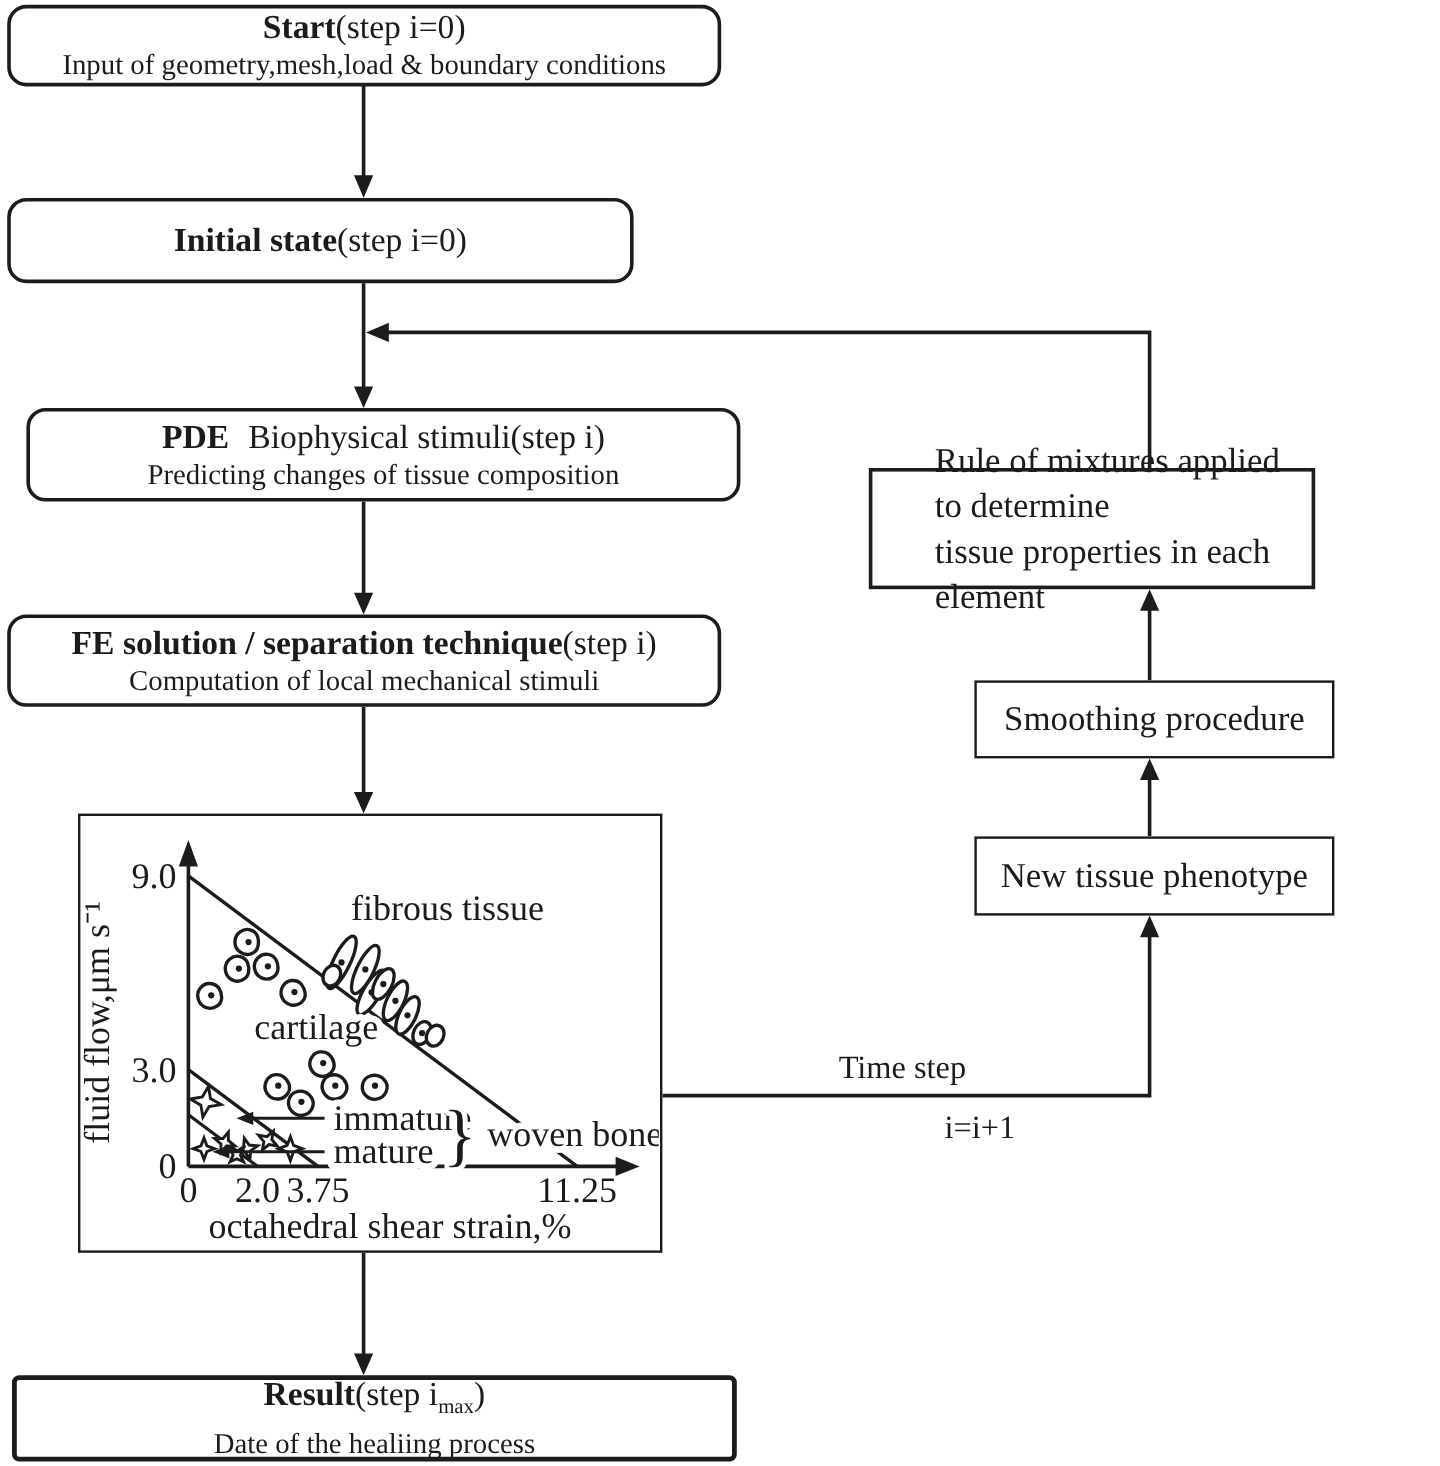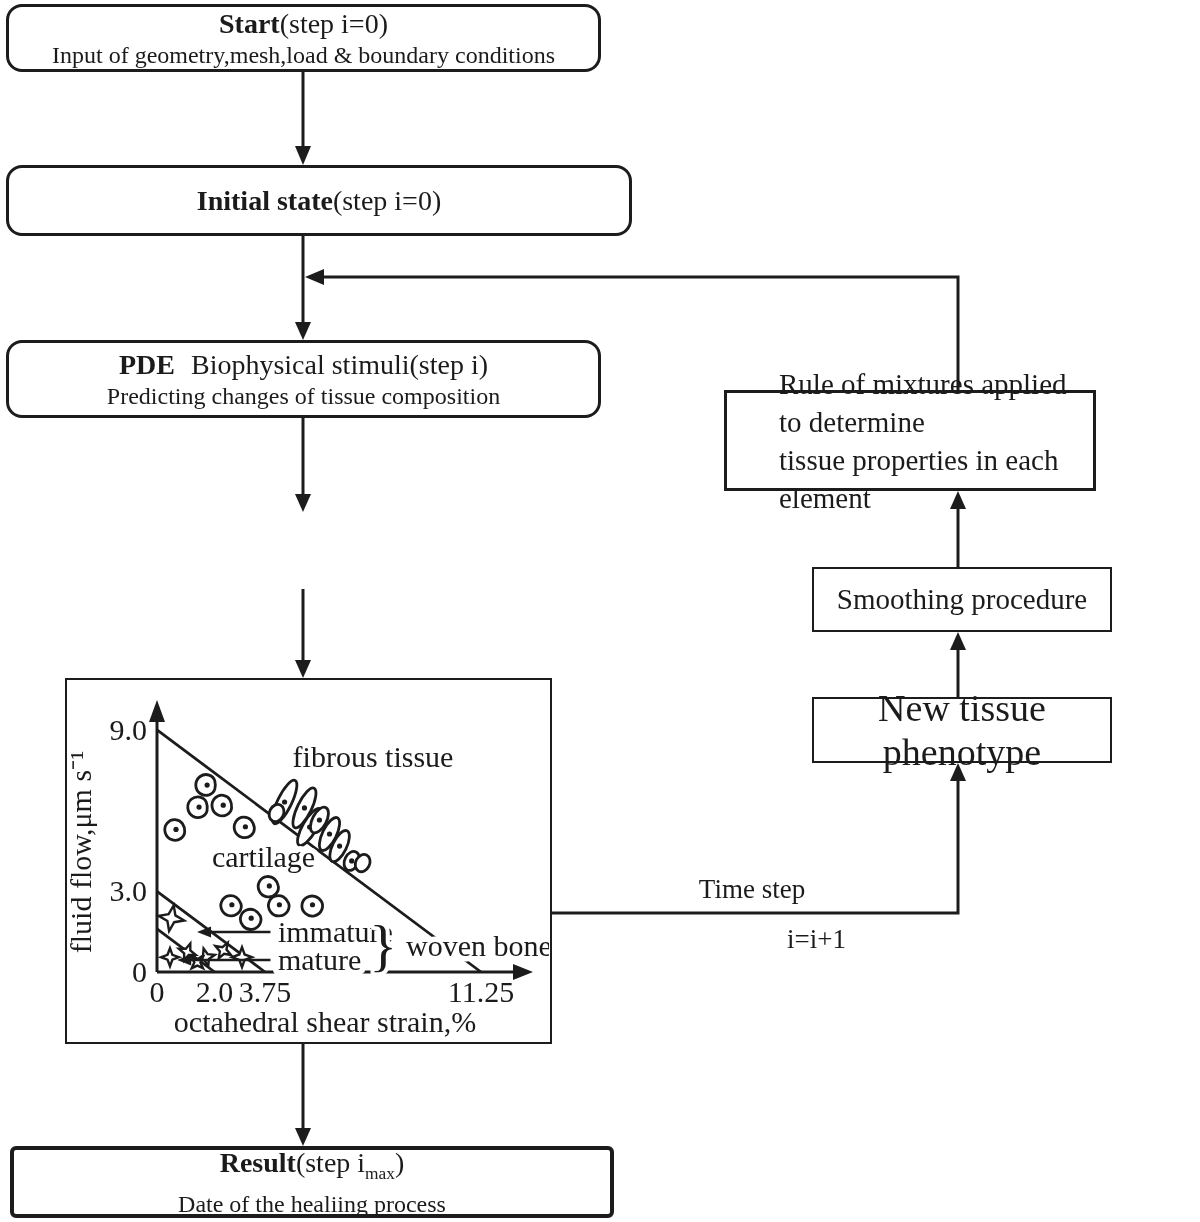--- a/index.html
+++ b/index.html
@@ -13,30 +13,30 @@
   .fbox{position:absolute;box-sizing:border-box;background:#fff;border:3.5px solid #1c1c1c;
         border-radius:16px;text-align:center;display:flex;flex-direction:column;
         justify-content:center;z-index:2;}
   .t{font-size:28px;line-height:34px;white-space:nowrap;}
   .t .b{font-weight:bold;}
   .t .gap{margin-left:0;}
   .sub{font-size:24px;line-height:28px;white-space:nowrap;}
   sub.mx{font-size:0.62em;}
 
   #box-start{left:6px;top:4px;width:595px;height:68px;}
-  #box-initial{left:6px;top:165px;width:626px;height:71px;}
-  #box-pde{left:6px;top:340px;width:595px;height:78px;}
+  #box-initial{left:6px;top:165px;width:522px;height:71px;}
+  #box-pde{left:22px;top:340px;width:595px;height:78px;}
   #box-fe{left:6px;top:512px;width:595px;height:77px;}
   #box-result{left:10px;top:1146px;width:604px;height:72px;border-width:4px;border-radius:6px;}
 
   .sq{border-radius:0;border-width:3px;}
   #box-rule{left:724px;top:390px;width:372px;height:101px;text-align:left;justify-content:center;
             padding-left:52px;font-size:29px;line-height:38px;}
   #box-smoothing{left:812px;top:567px;width:300px;height:65px;border-width:2.5px;font-size:29px;}
-  #box-phenotype{left:812px;top:697px;width:300px;height:66px;border-width:2.5px;font-size:38px;}
+  #box-phenotype{left:812px;top:697px;width:300px;height:66px;border-width:2.5px;font-size:29px;}
 
   #chart{position:absolute;left:65px;top:678px;width:487px;height:366px;box-sizing:border-box;
          border:2.5px solid #1c1c1c;background:#fff;z-index:2;}
 
   .loop-label{position:absolute;z-index:2;width:160px;text-align:center;font-size:27px;}
   #label-timestep{left:672px;top:874px;}
   #label-increment{left:686px;top:924px;text-align:right;}
 
   
   .axis{stroke:#1c1c1c;stroke-width:3;fill:none;}
@@ -94,20 +94,24 @@
 
   <div class="fbox" id="box-initial">
     <div class="t"><span class="b">Initial state</span><span class="gap">(step i=0)</span></div>
   </div>
 
   <div class="fbox" id="box-pde">
     <div class="t"><span class="b">PDE</span><span class="gap" style="margin-left:16px">Biophysical stimuli</span><span class="gap">(step i)</span></div>
     <div class="sub">Predicting changes of tissue composition</div>
   </div>
 
+  <div class="fbox" id="box-fe">
+    <div class="t"><span class="b">FE solution / separation technique</span><span class="gap">(step i)</span></div>
+    <div class="sub">Computation of local mechanical stimuli</div>
+  </div>
 
   <div class="fbox sq" id="box-rule">
     <div>Rule of mixtures applied to determine</div>
     <div>tissue properties in each element</div>
   </div>
 
   <div class="fbox sq" id="box-smoothing">
     <div>Smoothing procedure</div>
   </div>
 

